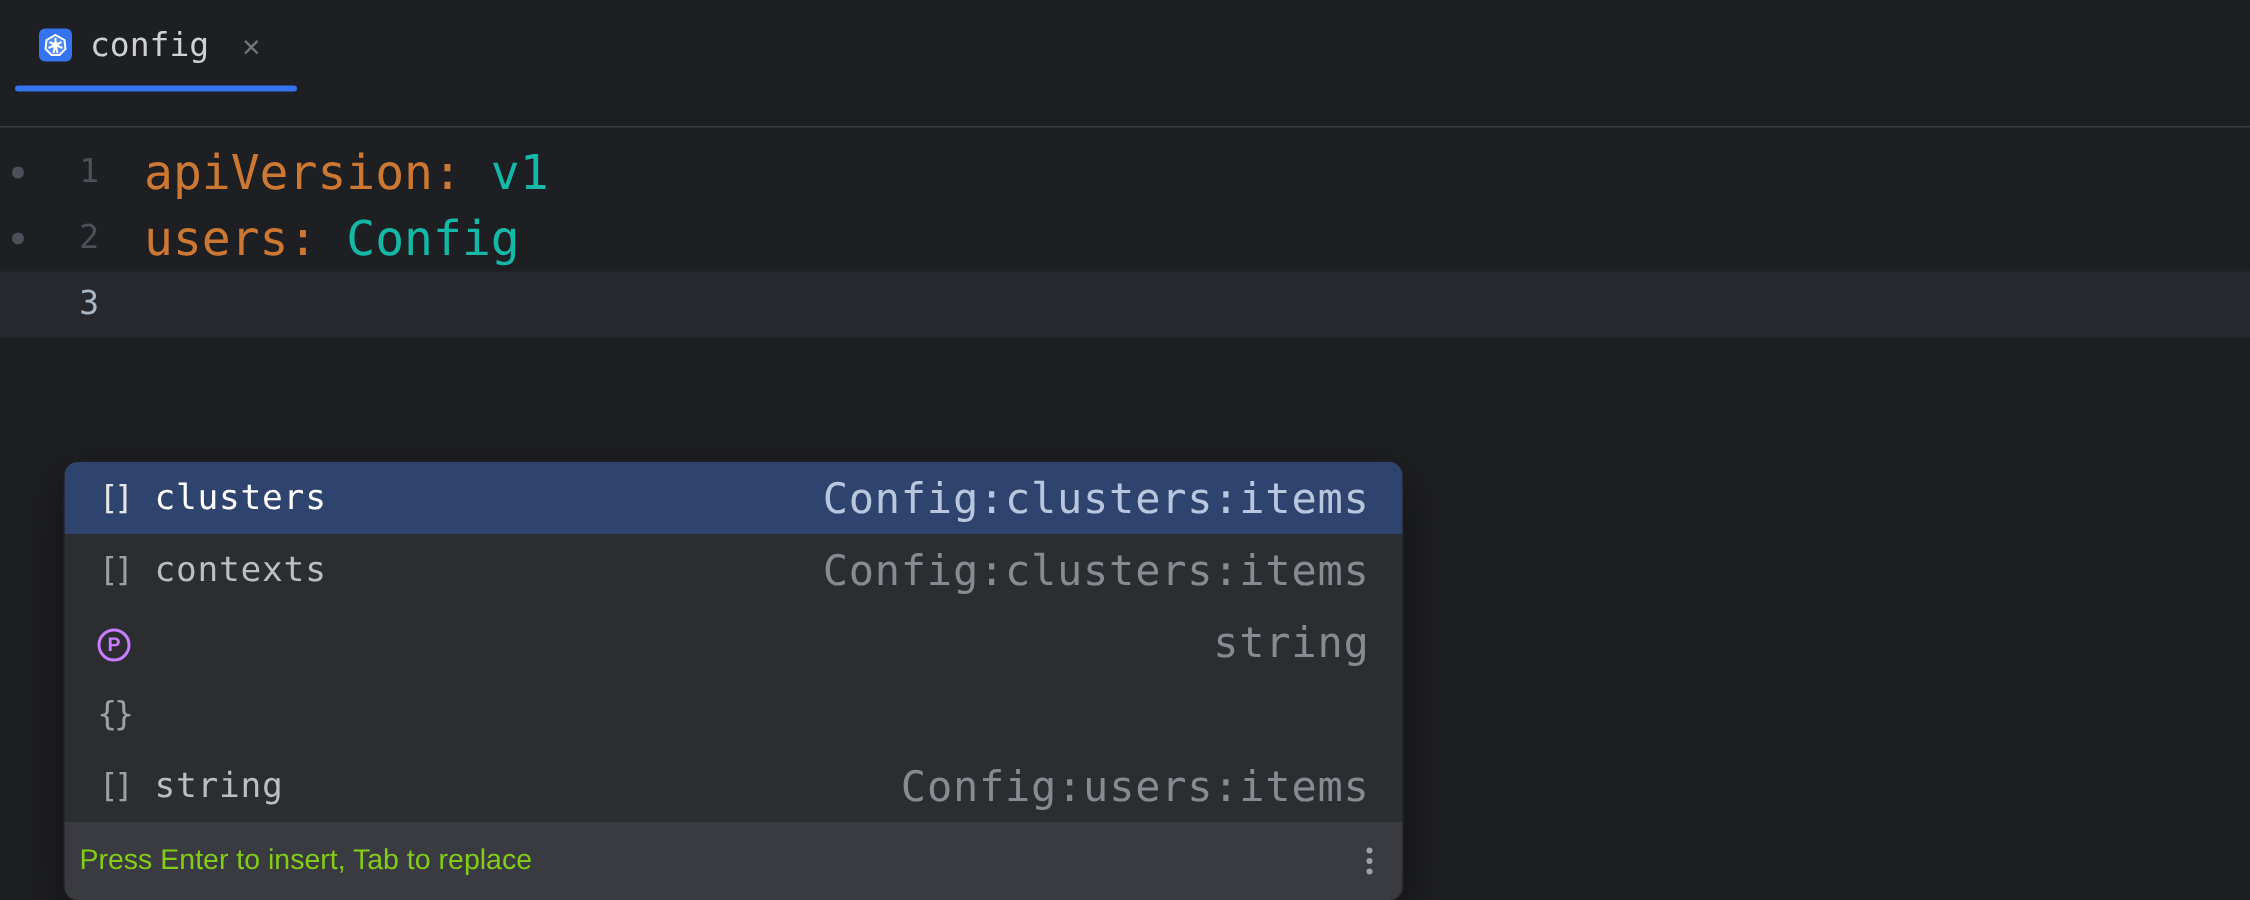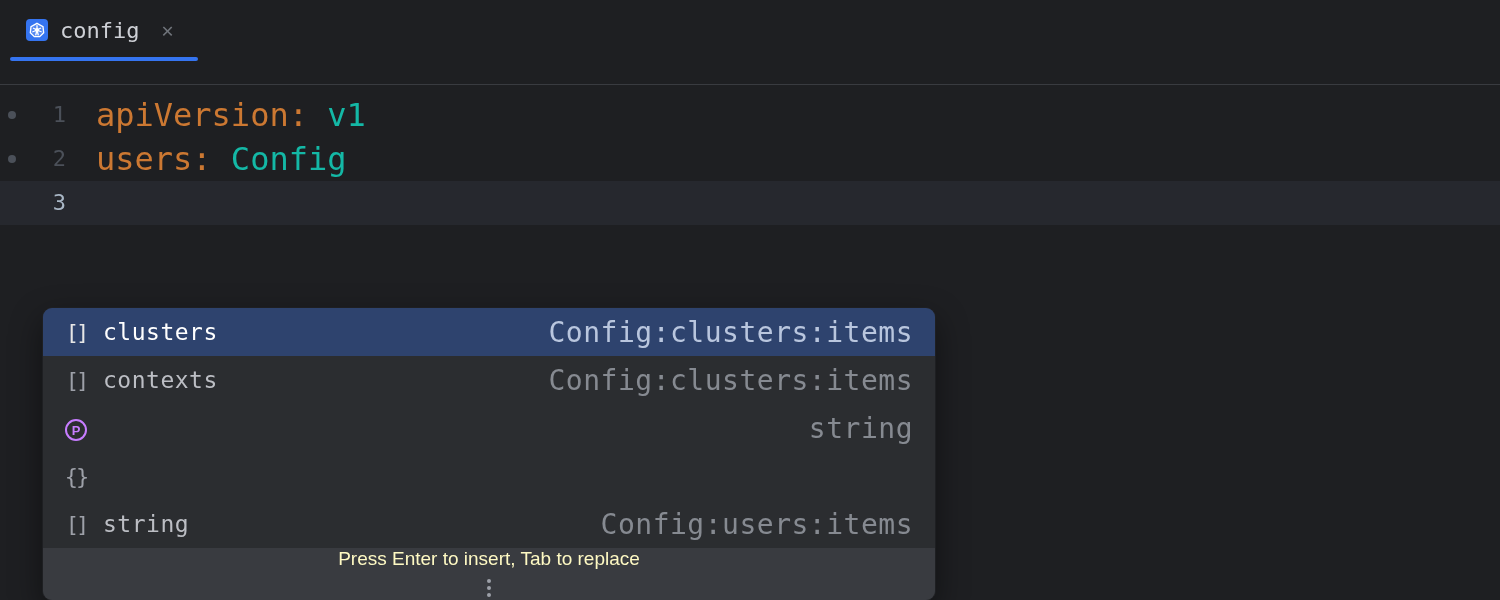--- a/index.html
+++ b/index.html
@@ -156,24 +156,23 @@
     border-radius: 50%;
     font-size: 13px; font-family: sans-serif; font-weight: 700;
   }
 
   .popup-hint {
     display: flex;
     align-items: center;
     height: 52px;
     padding: 0 10px;
     background: #393b40;
-    color: #fef9c3;
+    color: #84cc16;
     font-family: -apple-system, "Segoe UI", sans-serif;
     font-size: 19px;
-    flex-direction: column;
   }
   .popup-hint .spacer { flex: 1; }
   .popup-hint .more {
     width: 24px; height: 24px;
     display: flex; flex-direction: column;
     align-items: center; justify-content: center;
     gap: 3px;
     cursor: pointer;
   }
   .popup-hint .more span {

